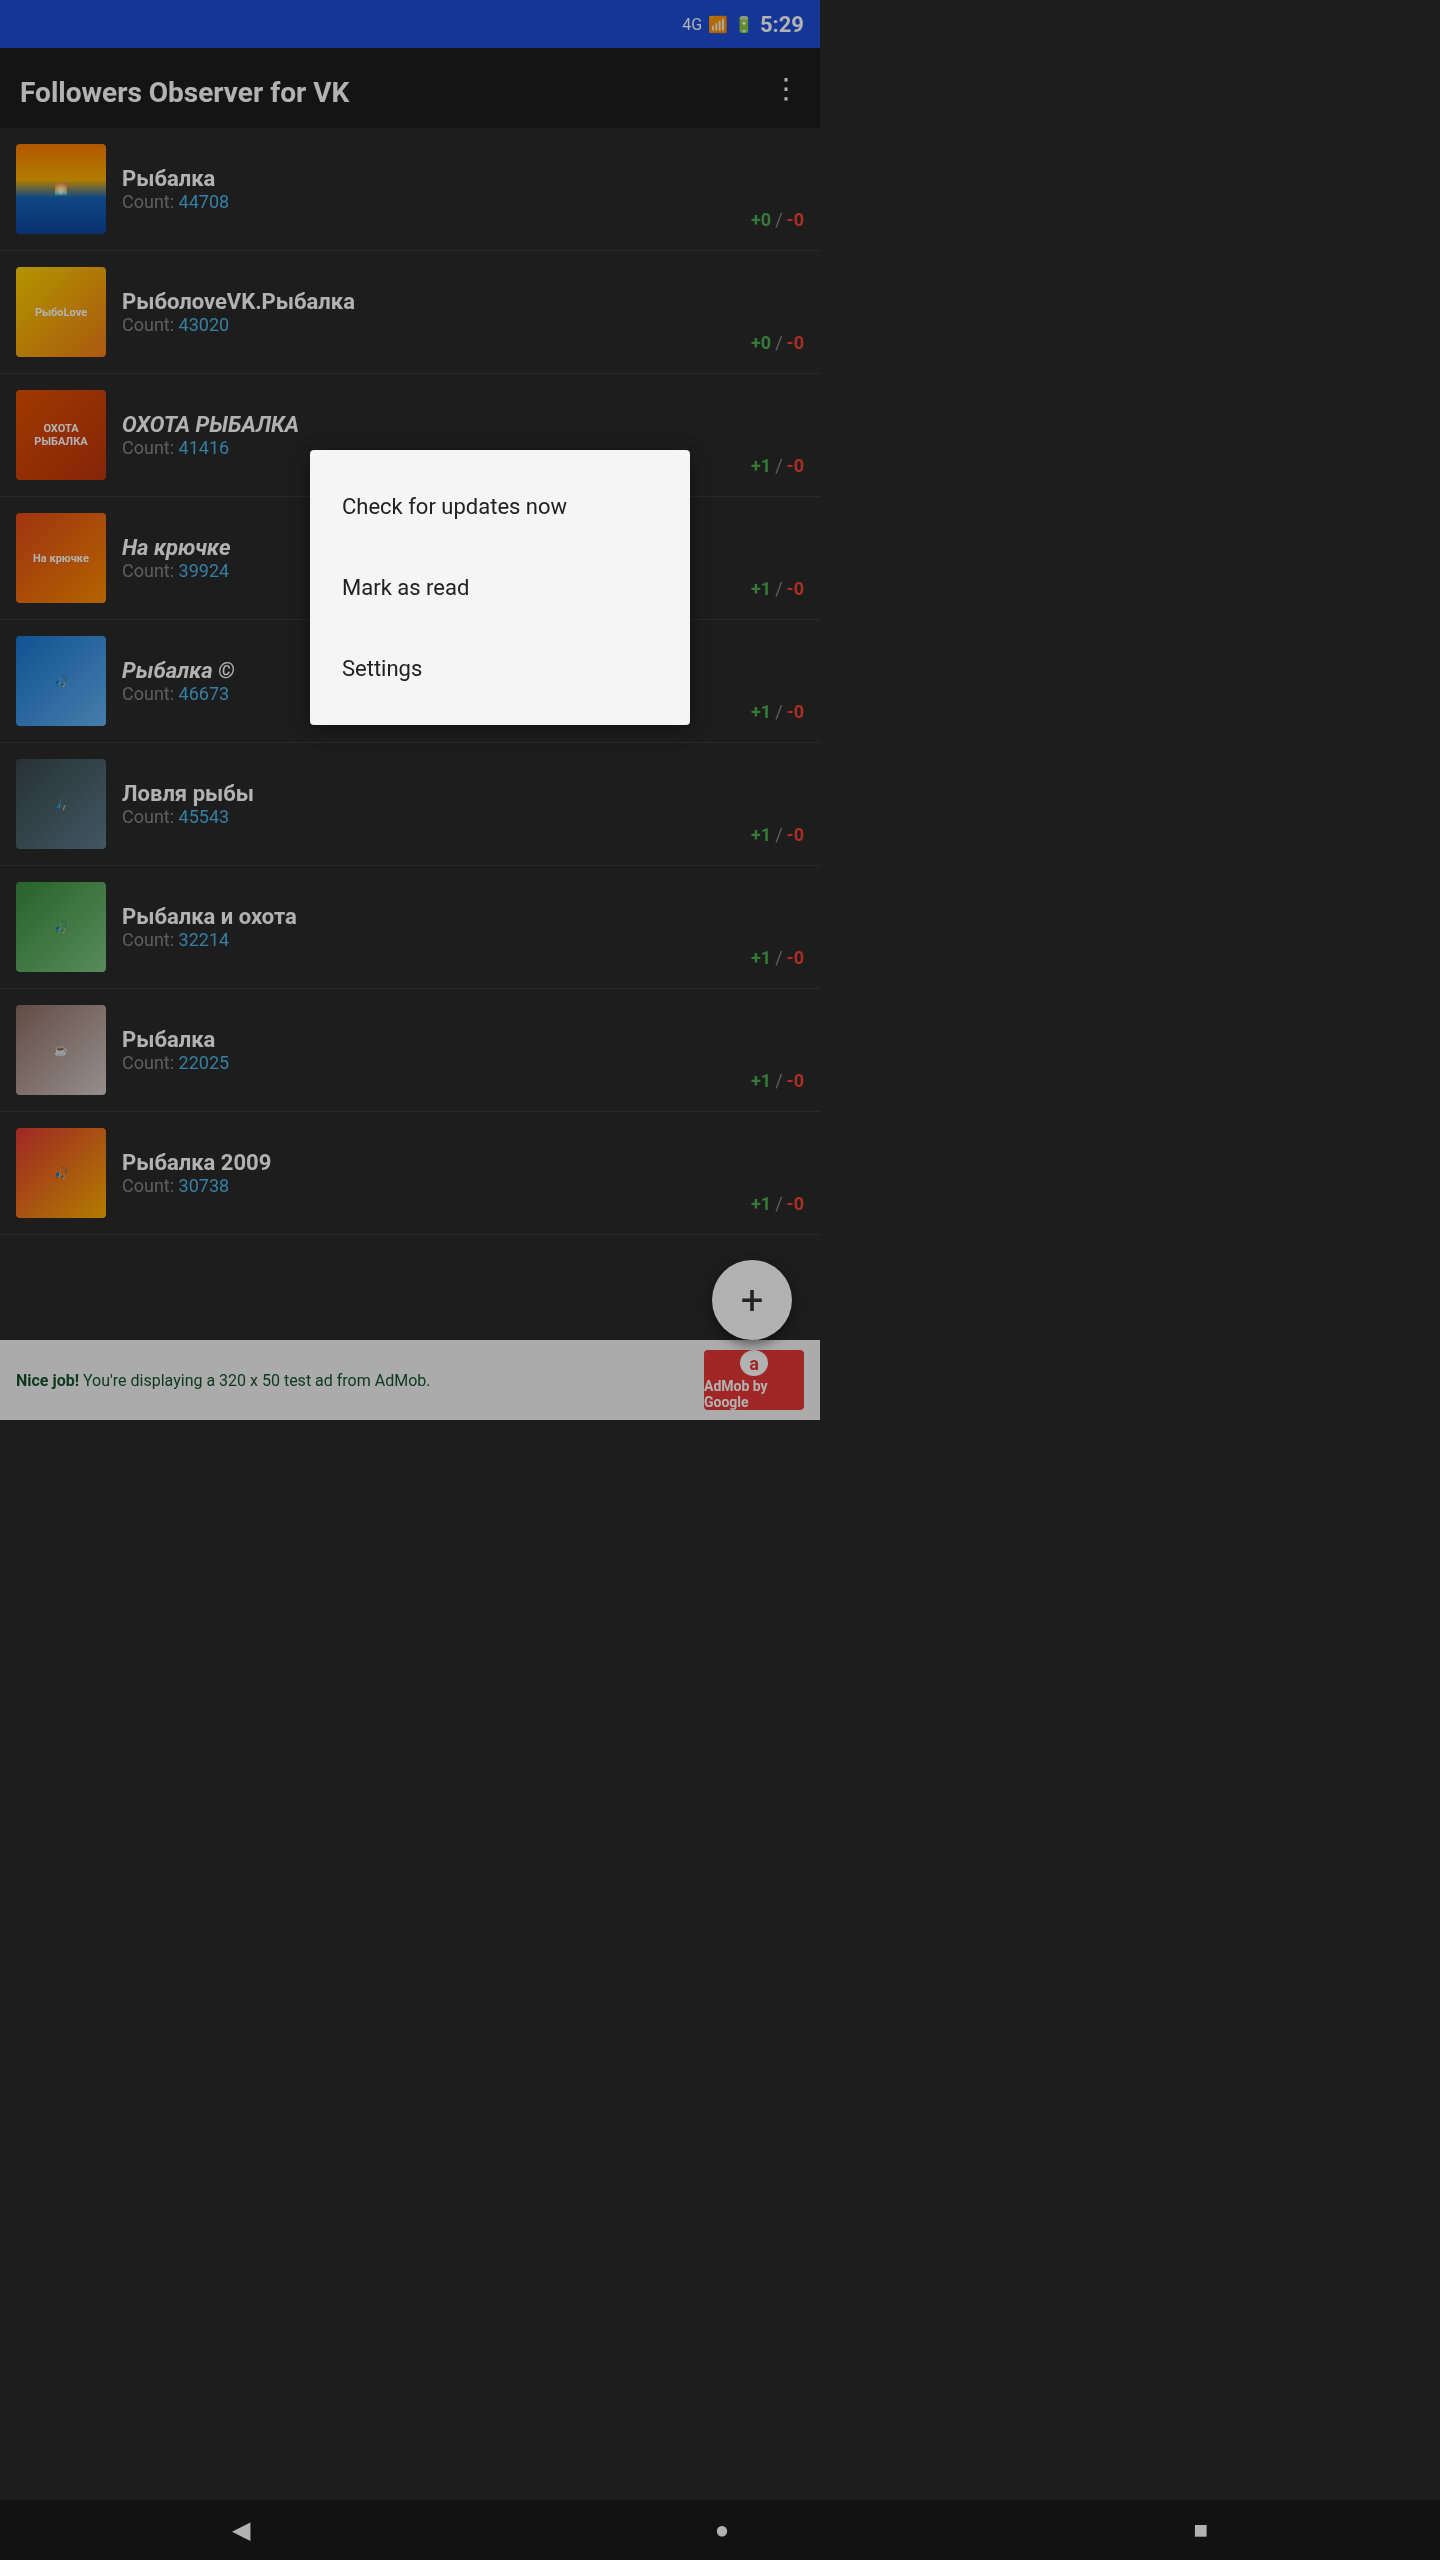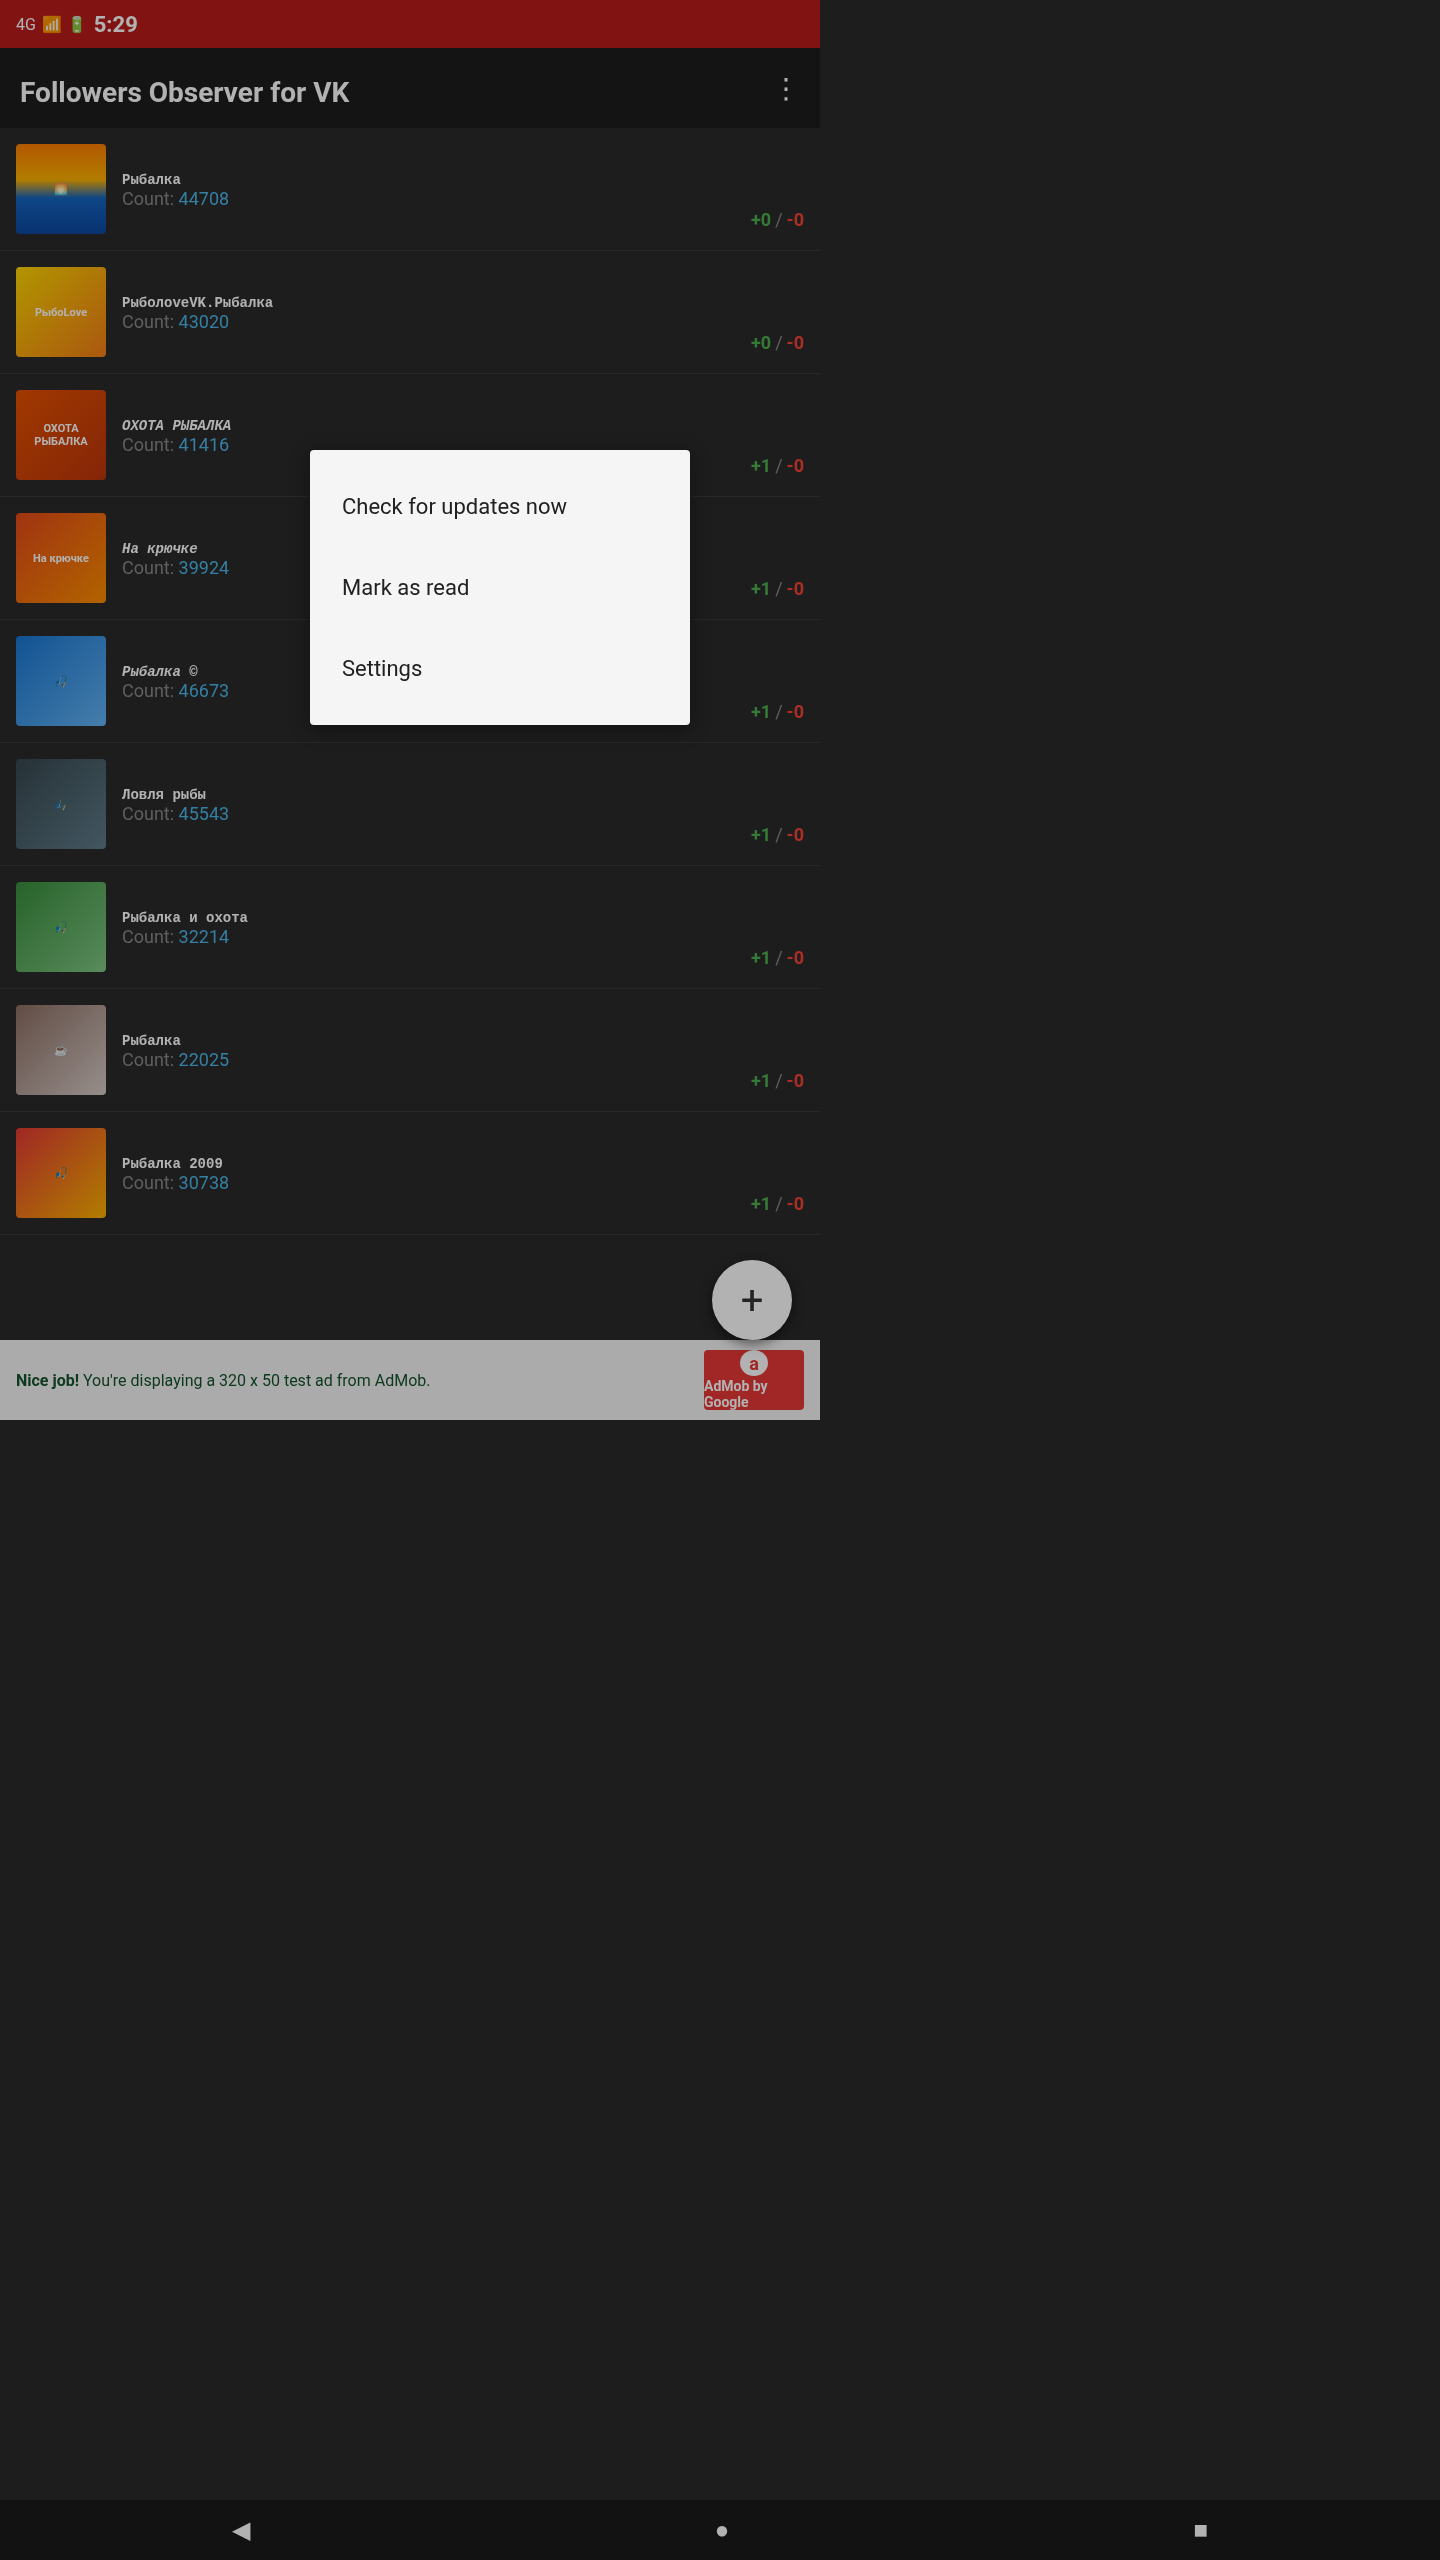--- a/index.html
+++ b/index.html
@@ -9,24 +9,25 @@
       min-height: 1480px;
       background: #2a2a2a;
       font-family: 'Roboto', Arial, sans-serif;
       color: #ffffff;
       position: relative;
       overflow-x: hidden;
     }
 
     
     .status-bar {
-      background: #b91c1c;
+      background: #1d4ed8;
       height: 48px;
       display: flex;
       align-items: center;
+      justify-content: flex-end;
       padding: 0 16px;
       gap: 8px;
     }
     .status-bar-icons {
       display: flex;
       align-items: center;
       gap: 6px;
     }
     .status-time {
       font-size: 22px;
@@ -92,28 +93,27 @@
       text-align: center;
       padding: 4px;
     }
 
     .list-item-content {
       flex: 1;
       min-width: 0;
     }
 
     .item-name {
-      font-size: 14px;
+      font-size: 22px;
       font-weight: bold;
       color: #ffffff;
       margin-bottom: 6px;
       white-space: nowrap;
       overflow: hidden;
       text-overflow: ellipsis;
-      font-family: Liberation Mono, monospace;
     }
 
     .item-count {
       font-size: 18px;
       color: #888888;
     }
 
     .item-count-num {
       color: #4db6e8;
     }

